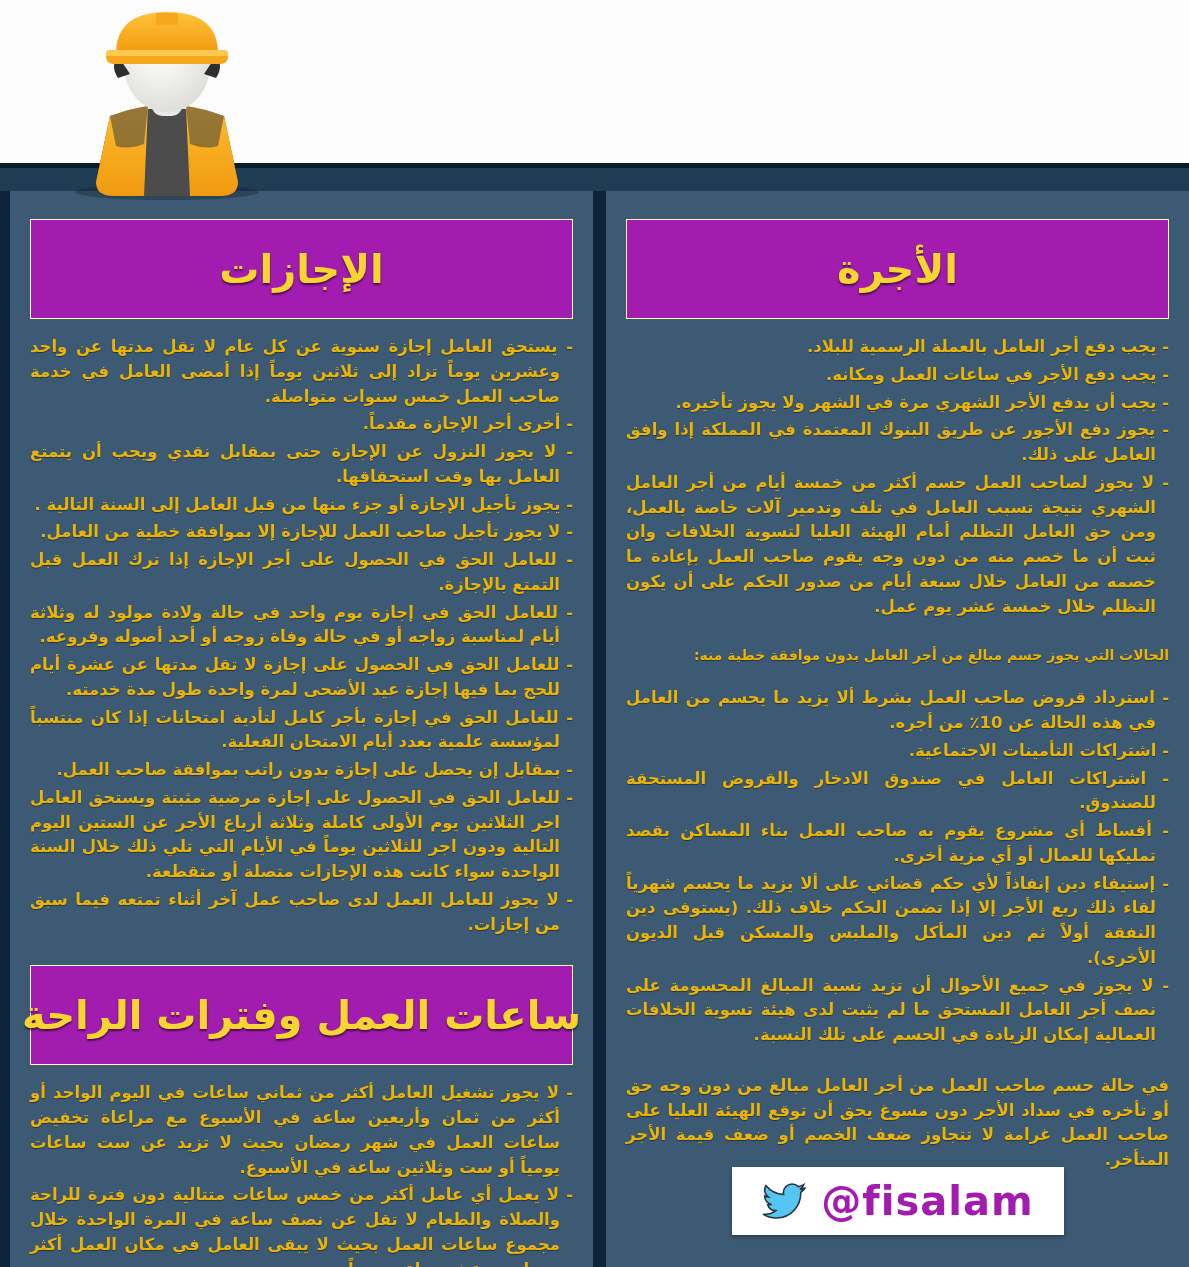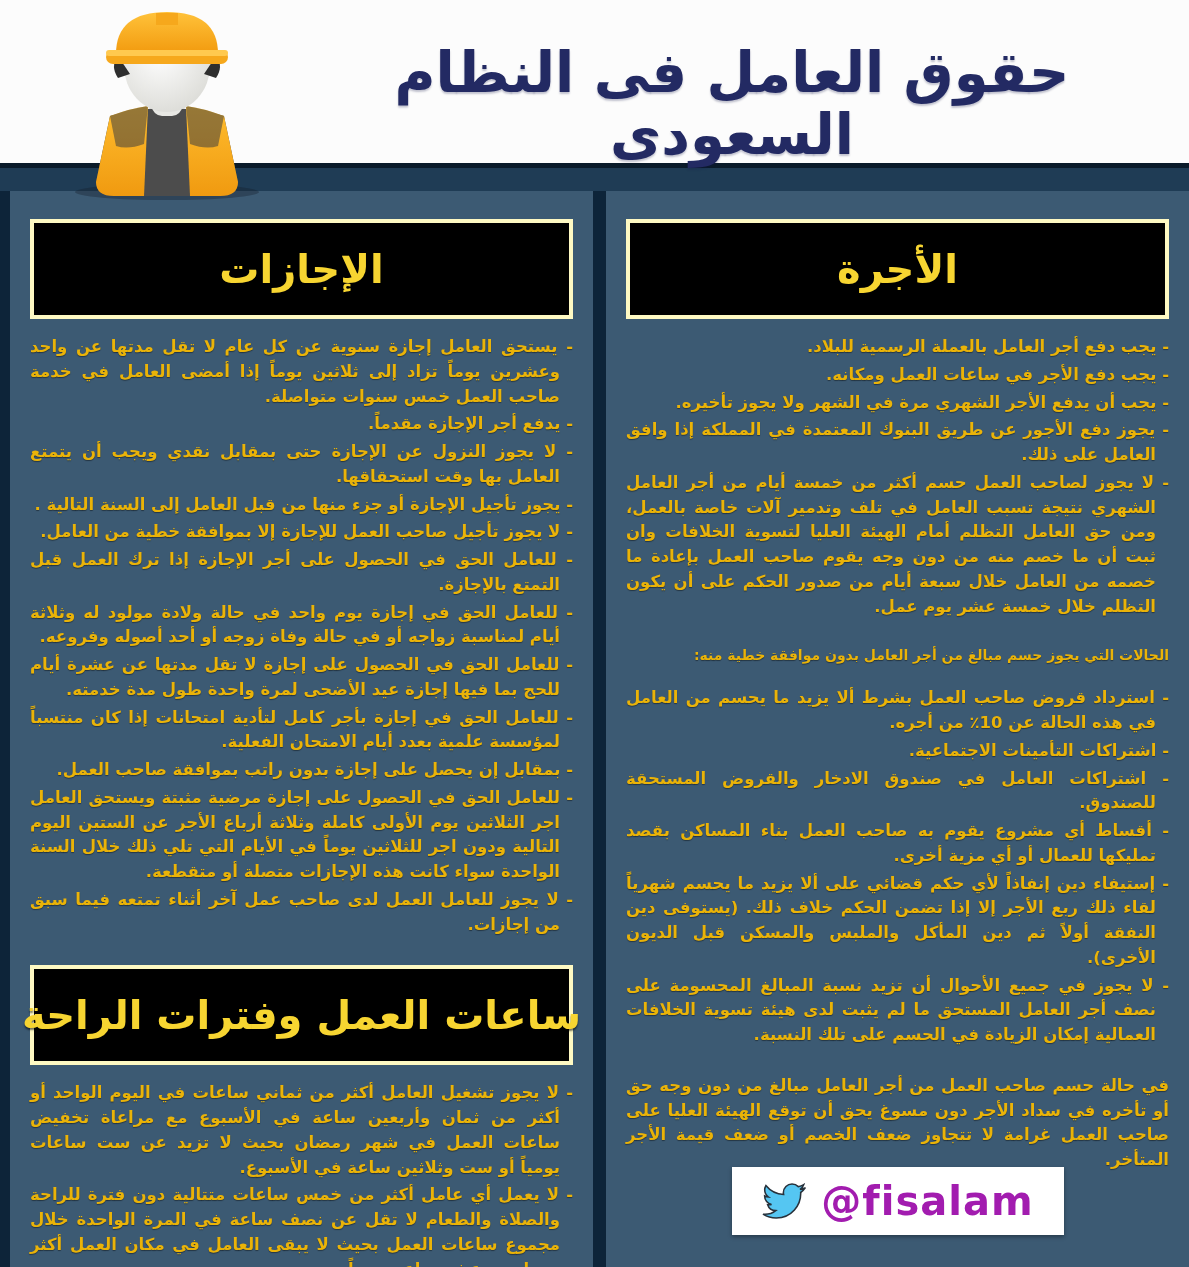--- a/index.html
+++ b/index.html
@@ -35,21 +35,21 @@
     display:flex; direction:rtl;
     height:1076px; background:#0d2439;
     padding-left:10px; gap:13px;
   }
   .panel{
     flex:1 1 0; background:#3c5a73; overflow:hidden; position:relative;
     direction:rtl;
   }
 
   .h-box{
-    background:#000000; border:4px solid #fef9c3;
+    background:#a21caf; border:1px solid #fef9c3;
     margin:28px 20px 0; height:100px;
     display:flex; align-items:center; justify-content:center;
   }
   .h-text{
     color:#f7d531; font-size:40px; font-weight:900;
     text-shadow:0 2px 2px rgba(0,0,0,.55);
     white-space:nowrap;
   }
 
   .text-block{
@@ -118,21 +118,20 @@
         <path d="M66,52 q-8,10 0,22 l12,-4 z" fill="#2e2e2e"></path>
         <path d="M164,52 q8,10 0,22 l-12,-4 z" fill="#2e2e2e"></path>
 
         <path d="M64,50 Q64,8 115,8 Q166,8 166,50 Z" fill="url(#hatg)"></path>
         <path d="M104,9 h22 v12 h-22 z" fill="#f6a81c"></path>
 
         <rect x="54" y="46" width="122" height="14" rx="7" fill="#f6a81c"></rect>
         <rect x="54" y="46" width="122" height="6" rx="3" fill="#ffc94f"></rect>
       </svg>
     </div>
-    <h1 class="page-title">حقوق العامل فى النظام السعودى</h1>
   </header>
 
   <div class="band"></div>
 
   <div class="content">
 
     <section class="panel">
       <div class="h-box">
         <span class="h-text">الأجرة</span>
       </div>
@@ -165,21 +164,21 @@
         <span class="t-handle">@fisalam</span>
       </div>
     </section>
 
     <section class="panel">
       <div class="h-box">
         <span class="h-text">الإجازات</span>
       </div>
       <div class="text-block">
           <div class="b">- يستحق العامل إجازة سنوية عن كل عام لا تقل مدتها عن واحد وعشرين يوماً تزاد إلى ثلاثين يوماً إذا أمضى العامل في خدمة صاحب العمل خمس سنوات متواصلة.</div>
-          <div class="b">- يدفع أجر الإجازة مقدماً.</div>
+          <div class="b">- أخرى أجر الإجازة مقدماً.</div>
           <div class="b">- لا يجوز النزول عن الإجازة حتى بمقابل نقدي ويجب أن يتمتع العامل بها وقت استحقاقها.</div>
           <div class="b">- يجوز تأجيل الإجازة أو جزء منها من قبل العامل إلى السنة التالية .</div>
           <div class="b">- لا يجوز تأجيل صاحب العمل للإجازة إلا بموافقة خطية من العامل.</div>
           <div class="b">- للعامل الحق في الحصول على أجر الإجازة إذا ترك العمل قبل التمتع بالإجازة.</div>
           <div class="b">- للعامل الحق في إجازة يوم واحد في حالة ولادة مولود له وثلاثة أيام لمناسبة زواجه أو في حالة وفاة زوجه أو أحد أصوله وفروعه.</div>
           <div class="b">- للعامل الحق في الحصول على إجازة لا تقل مدتها عن عشرة أيام للحج بما فيها إجازة عيد الأضحى لمرة واحدة طول مدة خدمته.</div>
           <div class="b">- للعامل الحق في إجازة بأجر كامل لتأدية امتحانات إذا كان منتسباً لمؤسسة علمية بعدد أيام الامتحان الفعلية.</div>
           <div class="b">- بمقابل إن يحصل على إجازة بدون راتب بموافقة صاحب العمل.</div>
           <div class="b">- للعامل الحق في الحصول على إجازة مرضية مثبتة ويستحق العامل اجر الثلاثين يوم الأولى كاملة وثلاثة أرباع الأجر عن الستين اليوم التالية ودون اجر للثلاثين يوماً في الأيام التي تلي ذلك خلال السنة الواحدة سواء كانت هذه الإجازات متصلة أو متقطعة.</div>
           <div class="b">- لا يجوز للعامل العمل لدى صاحب عمل آخر أثناء تمتعه فيما سبق من إجازات.</div>

